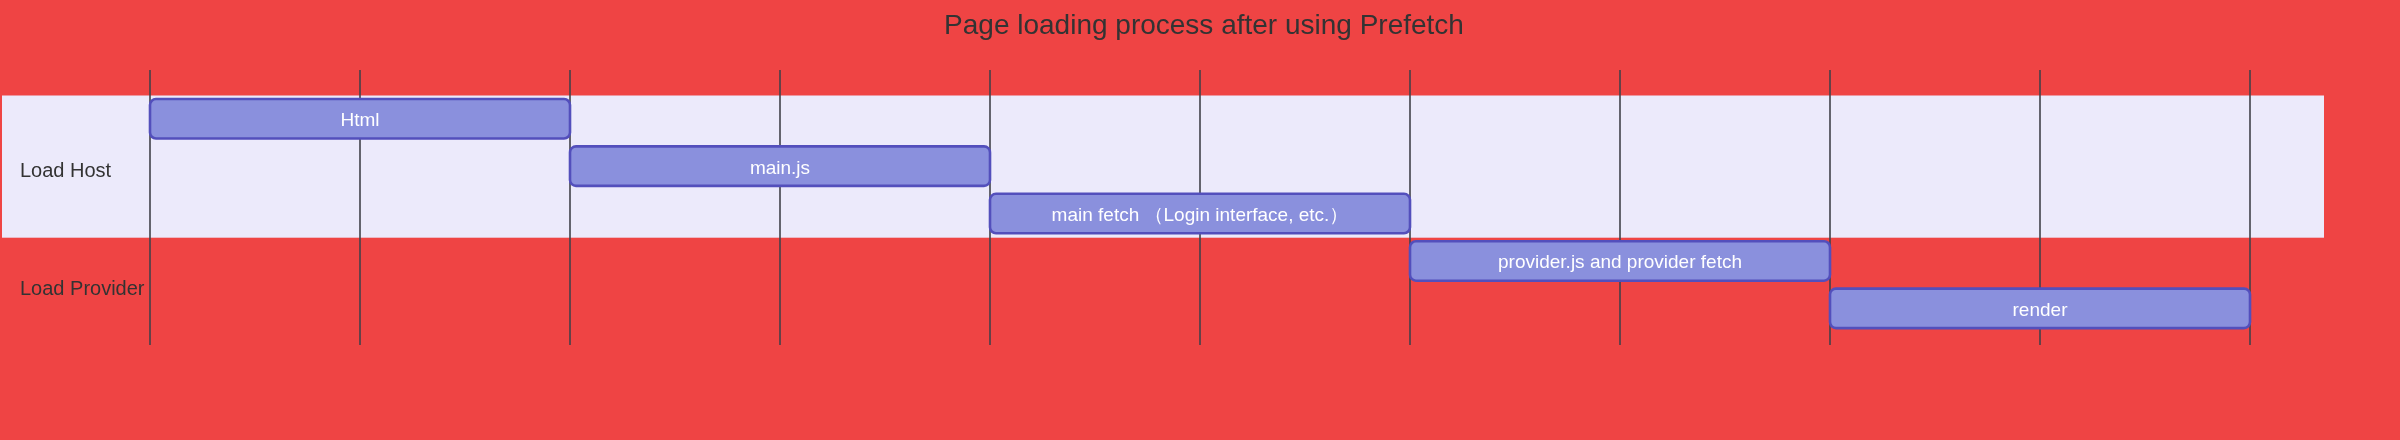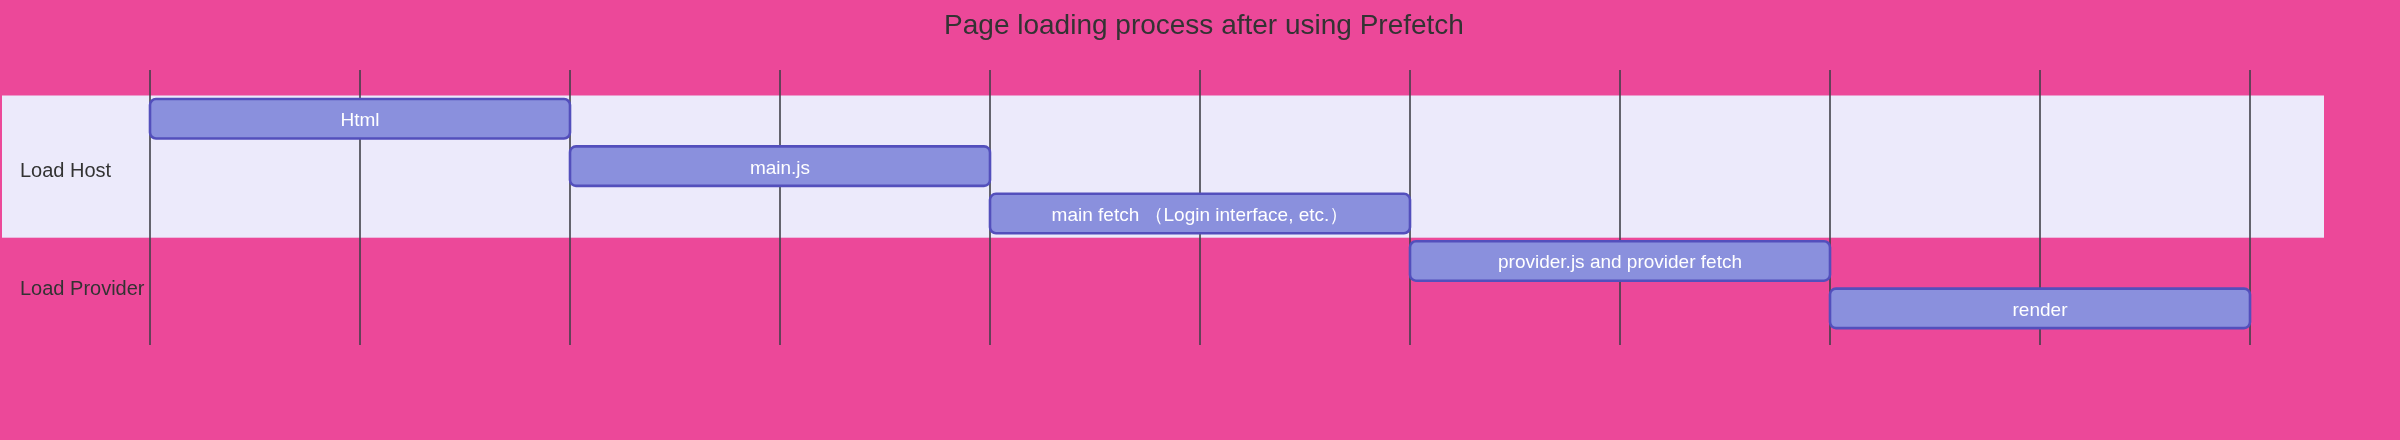--- a/index.html
+++ b/index.html
@@ -4,21 +4,21 @@
 <style>
   html, body {
     margin: 0;
     padding: 0;
     background: #ffffff;
   }
   .stage {
     position: relative;
     width: 2400px;
     height: 440px;
-    background: #ec4899;
+    background: #ef4444;
     overflow: hidden;
     font-family: "Liberation Sans", sans-serif;
   }
   svg text {
     font-family: "Liberation Sans", sans-serif;
   }
   .chart-title-text {
     font-size: 28px;
   }
   .section-label-text {

